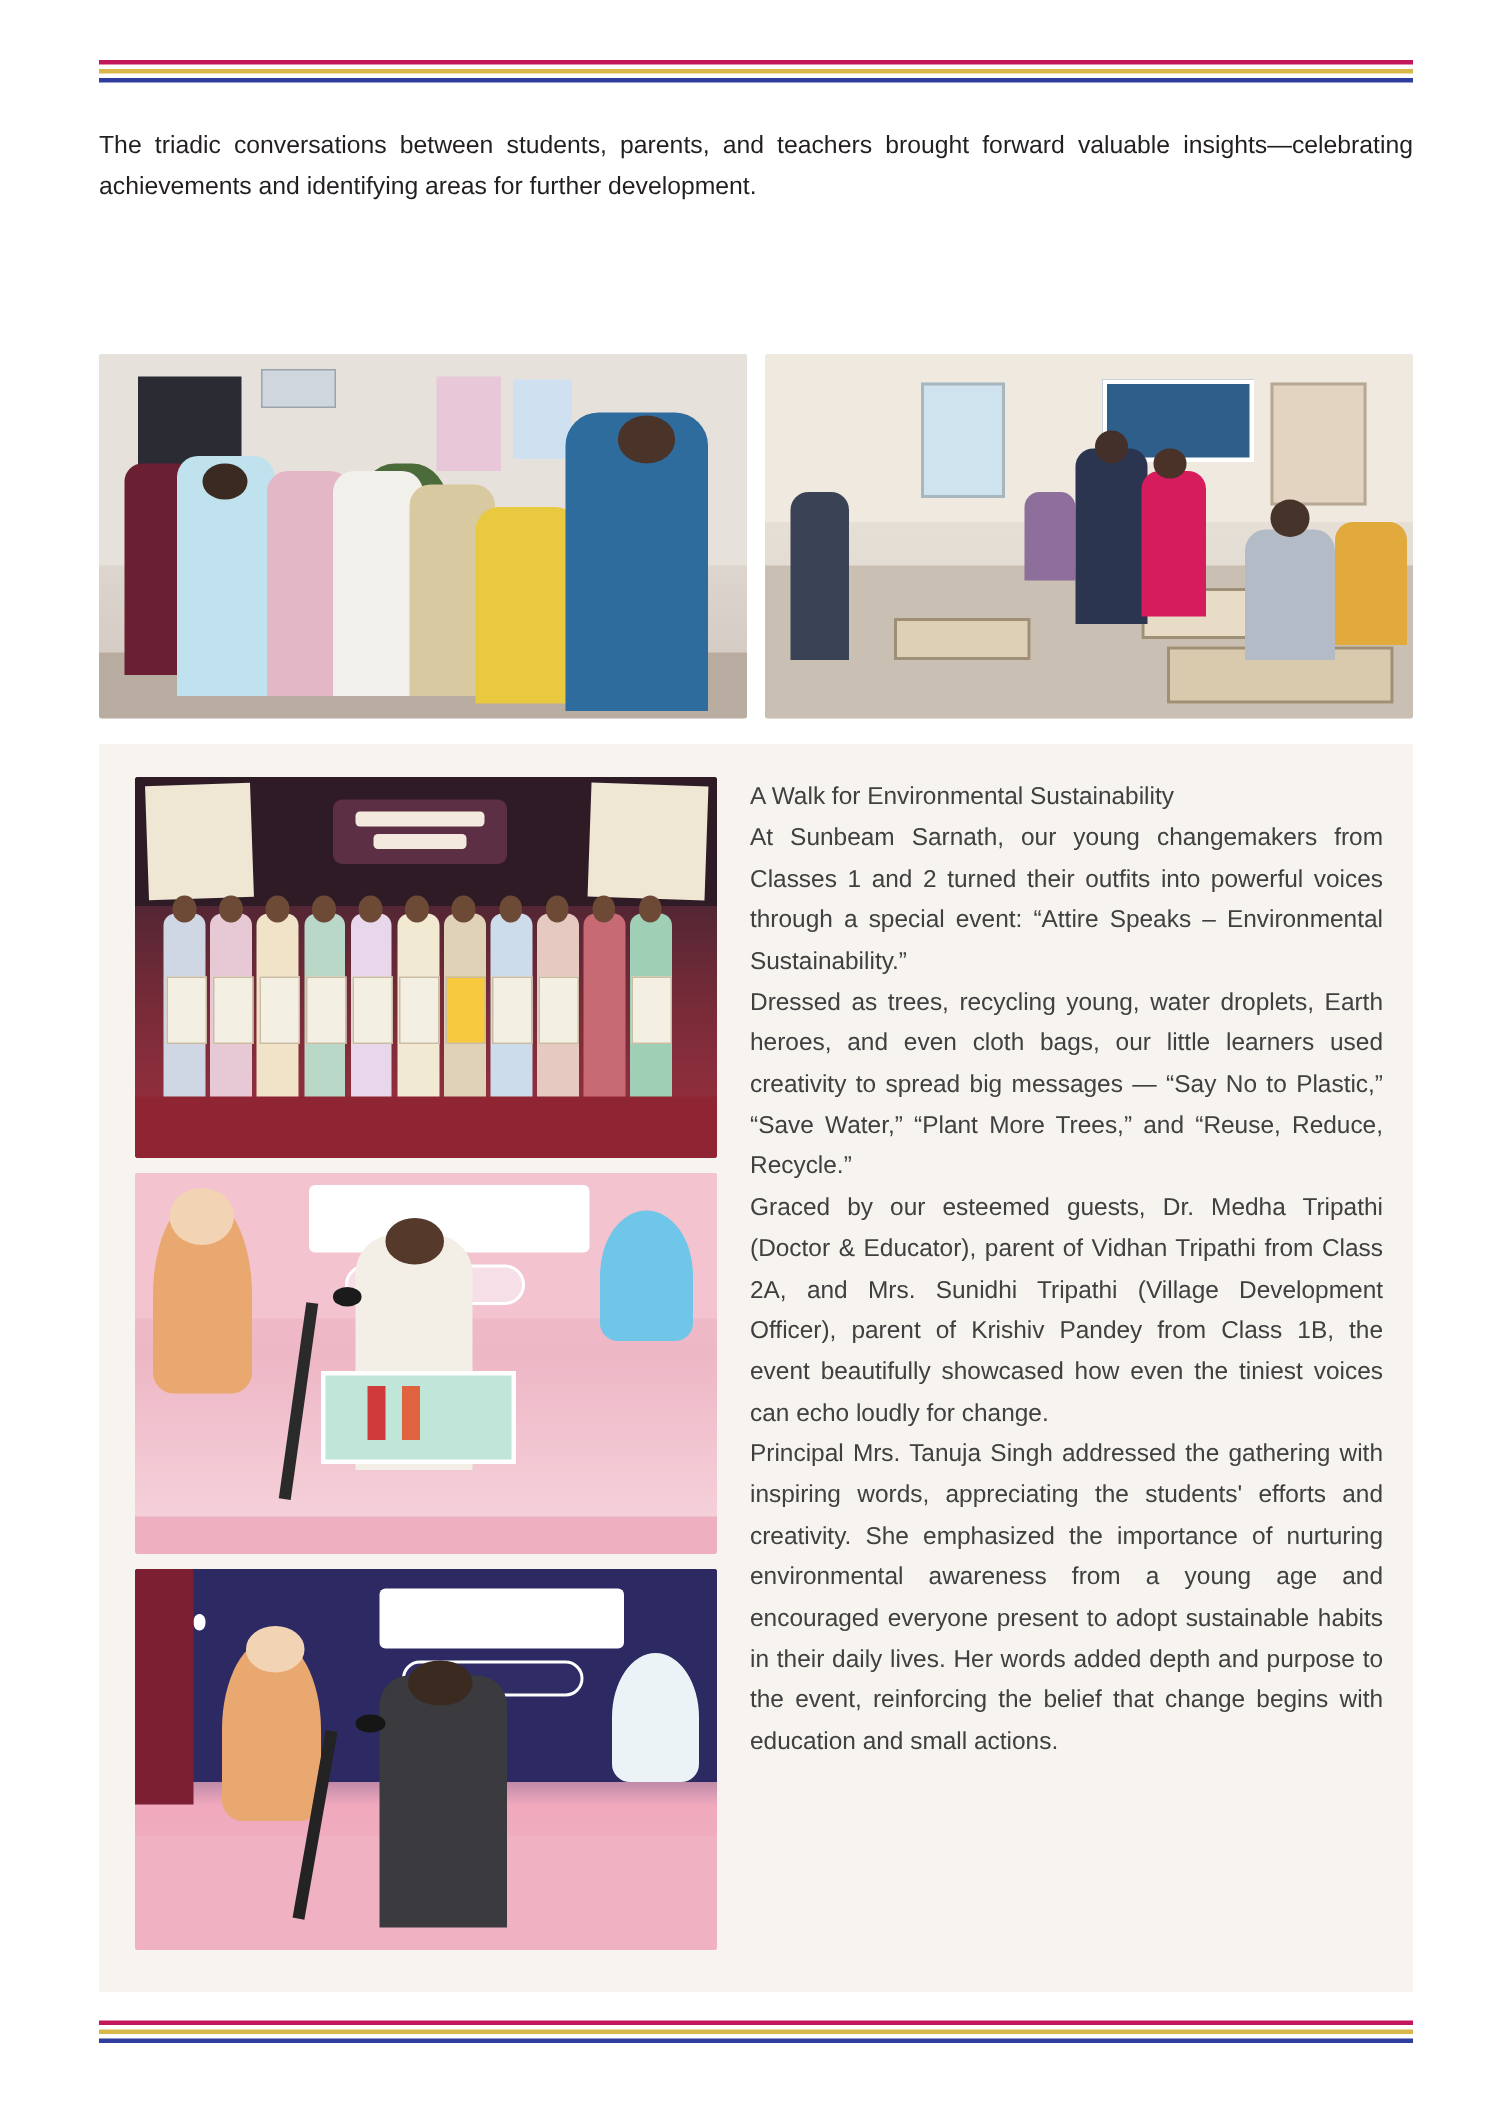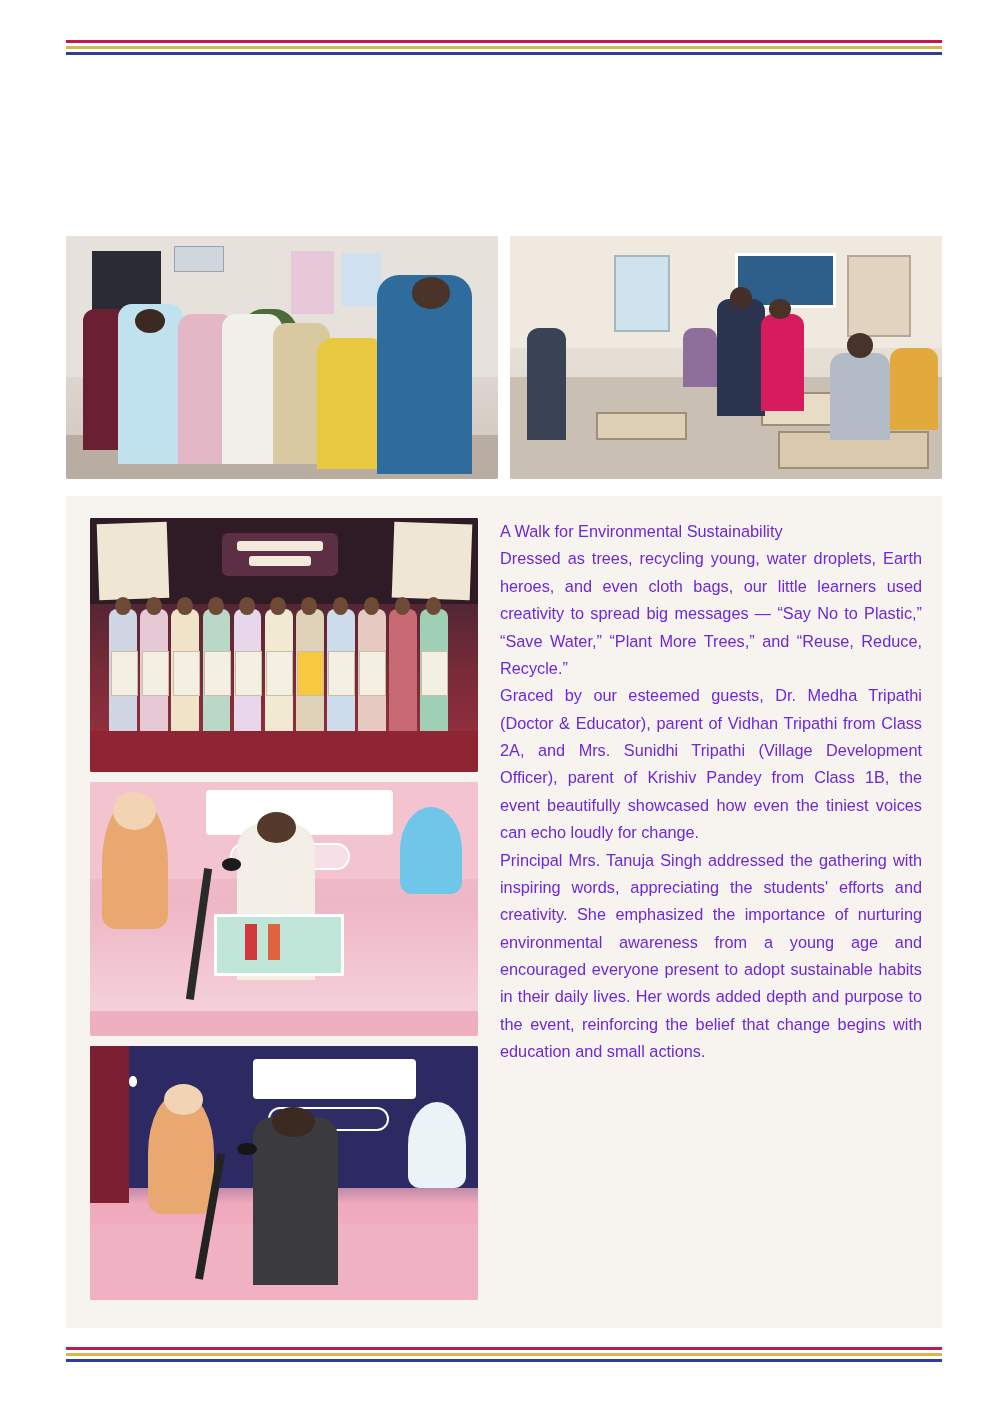--- a/index.html
+++ b/index.html
@@ -108,21 +108,21 @@
     color: #111111;
     margin: 0 0 12px 0;
     line-height: 1.1;
   }
   .feature-text p {
     margin: 0;
     font-size: 16.3px;
     line-height: 1.68;
     text-align: justify;
     text-justify: inter-word;
-    color: #6d28d9;
+    color: #404040;
   }
   .feature-text p.ragged { text-align: left; }
 
   
   .ph-inner { position: absolute; inset: 0; }
   .b { position: absolute; }
 
   
   .p1 { background: linear-gradient(#e9e4dd 0%, #ded7cf 55%, #cfc6bd 100%); }
   .p1 .wallpanel { left:0; top:0; width:100%; height:58%; background:#e6e1da; }
@@ -214,20 +214,21 @@
 
 <div class="page">
 
   <div class="rule-stack top">
     <div class="rule magenta"></div>
     <div class="rule gold"></div>
     <div class="rule blue"></div>
   </div>
 
   <div class="intro">
+    <p>The triadic conversations between students, parents, and teachers brought forward valuable insights—celebrating achievements and identifying areas for further development.</p>
   </div>
 
   <div class="photo-row">
     <div class="photo p1">
       <div class="ph-inner">
         <div class="b wallpanel"></div>
         <div class="b door"></div>
         <div class="b banner"></div>
         <div class="b poster"></div>
         <div class="b poster2"></div>
@@ -350,20 +351,21 @@
           <div class="b girl-h"></div>
           <div class="b mic"></div>
           <div class="b mic-h"></div>
         </div>
       </div>
 
     </div>
 
     <div class="feature-text">
       <p class="ragged">A Walk for Environmental Sustainability</p>
+      <p>At Sunbeam Sarnath, our young changemakers from Classes 1 and 2 turned their outfits into powerful voices through a special event: “Attire Speaks – Environmental Sustainability.”</p>
       <p>Dressed as trees, recycling young, water droplets, Earth heroes, and even cloth bags, our little learners used creativity to spread big messages — “Say No to Plastic,” “Save Water,” “Plant More Trees,” and “Reuse, Reduce, Recycle.”</p>
       <p>Graced by our esteemed guests, Dr. Medha Tripathi (Doctor &amp; Educator), parent of Vidhan Tripathi from Class 2A, and Mrs. Sunidhi Tripathi (Village Development Officer), parent of Krishiv Pandey from Class 1B, the event beautifully showcased how even the tiniest voices can echo loudly for change.</p>
       <p>Principal Mrs. Tanuja Singh addressed the gathering with inspiring words, appreciating the students' efforts and creativity. She emphasized the importance of nurturing environmental awareness from a young age and encouraged everyone present to adopt sustainable habits in their daily lives. Her words added depth and purpose to the event, reinforcing the belief that change begins with education and small actions.</p>
     </div>
 
   </div>
 
   <div class="rule-stack bottom">
     <div class="rule magenta"></div>
     <div class="rule gold"></div>

